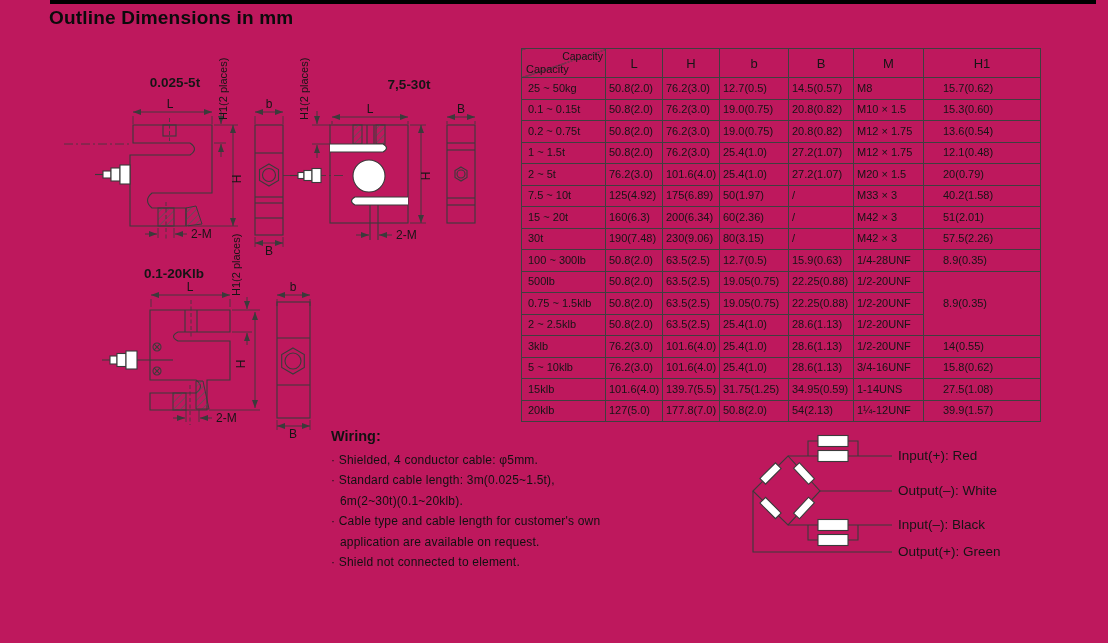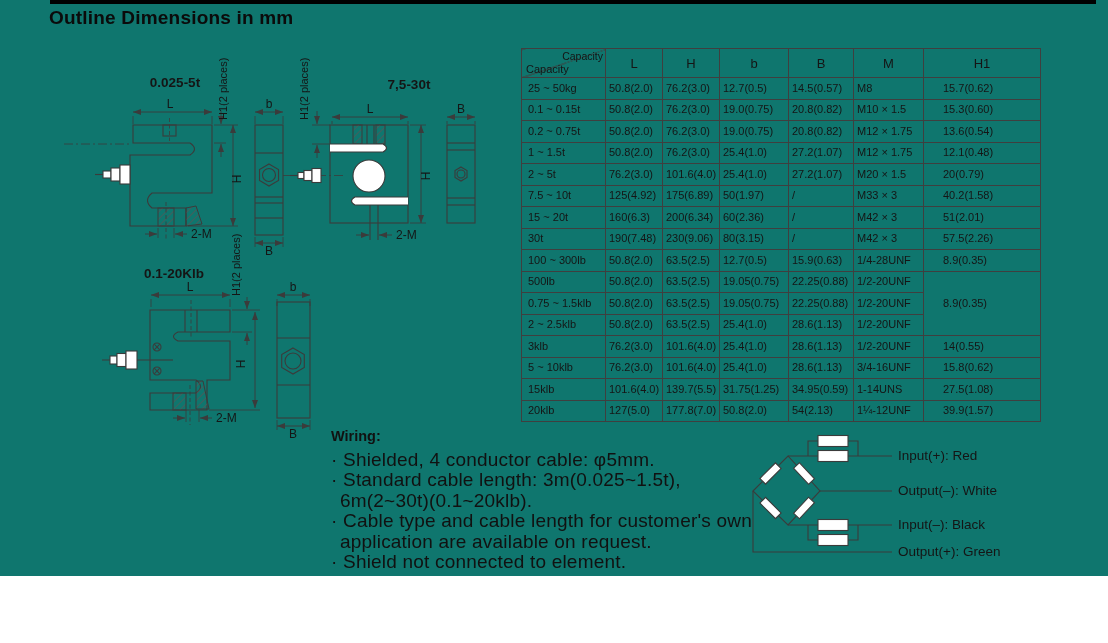--- a/index.html
+++ b/index.html
@@ -1,16 +1,16 @@
 <!DOCTYPE html>
 <html><head>
 <meta charset="utf-8">
 <style>
   html,body{margin:0;padding:0;background:#fff;}
-  .page{position:relative;width:1108px;height:576px;background:#0f766e;overflow:hidden;
+  .page{position:relative;width:1108px;height:643px;background:#be185d;overflow:hidden;
         font-family:"Liberation Sans",sans-serif;color:#151515;}
   .topbar{position:absolute;left:50px;top:0;width:1046px;height:4px;background:#000;}
   .title{position:absolute;left:49px;top:7px;font-size:19px;font-weight:700;letter-spacing:.2px;color:#0b0b0b;}
 
   
   .tw{position:absolute;left:521px;top:48px;}
   table{border-collapse:collapse;table-layout:fixed;width:519px;font-size:11px;color:#151515;}
   th,td{border:1px solid #3f3f3f;padding:0 3px;white-space:nowrap;overflow:hidden;
         font-weight:400;height:20.5px;line-height:1;text-align:left;}
   thead th{height:28px;text-align:center;font-size:13px;}
@@ -34,21 +34,21 @@
   .ctr{stroke:#3b3b3b;stroke-width:.8;stroke-dasharray:4 2.5;}
   .cl{stroke:#3b3b3b;stroke-width:.8;stroke-dasharray:9 3 2 3;}
   .dl{font-size:12px;}
   .vdl{font-size:11px;}
   .capn{font-size:13.5px;font-weight:700;}
   .blab{font-size:13.5px;}
 
   
   .wiring{position:absolute;left:331px;top:428px;color:#111;}
   .whead{font-weight:700;font-size:14.5px;margin-bottom:6px;}
-  .wl{font-size:19px;line-height:20.4px;letter-spacing:.2px;}
+  .wl{font-size:12px;line-height:20.4px;letter-spacing:.2px;}
   .wl.cont{padding-left:9px;}
 
   .rev{position:absolute;left:886px;top:601px;font-size:15px;color:#111;margin-top:47px;}
 </style>
 </head>
 <body>
 
 <div class="page">
   <div class="topbar"></div>
   <div class="title">Outline Dimensions in mm</div>

